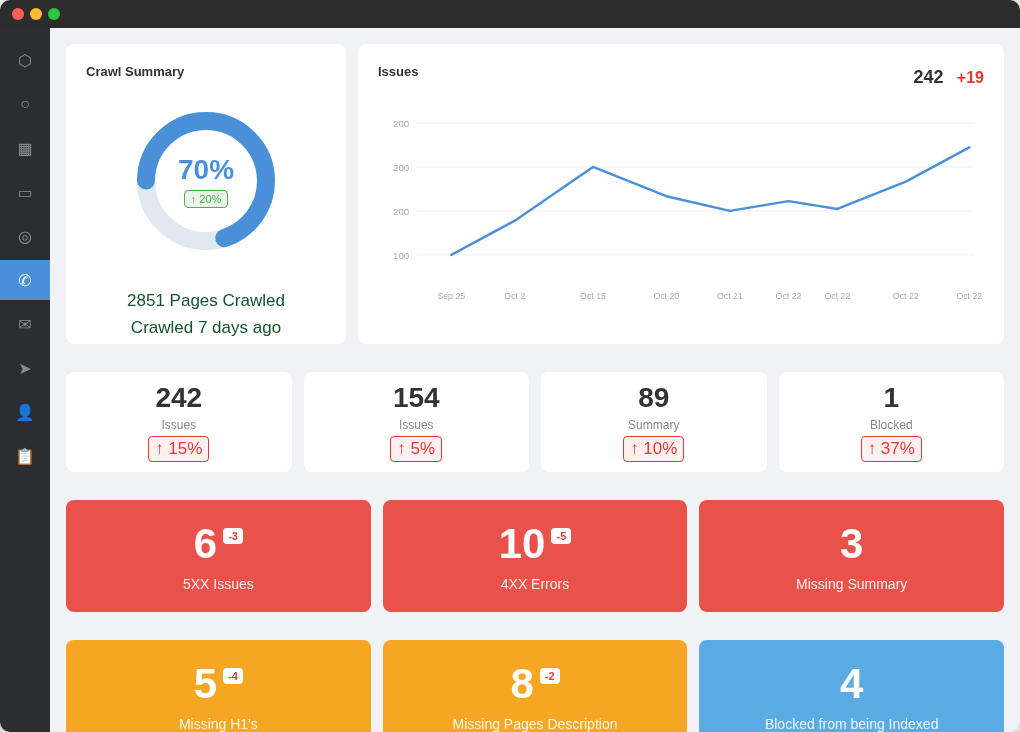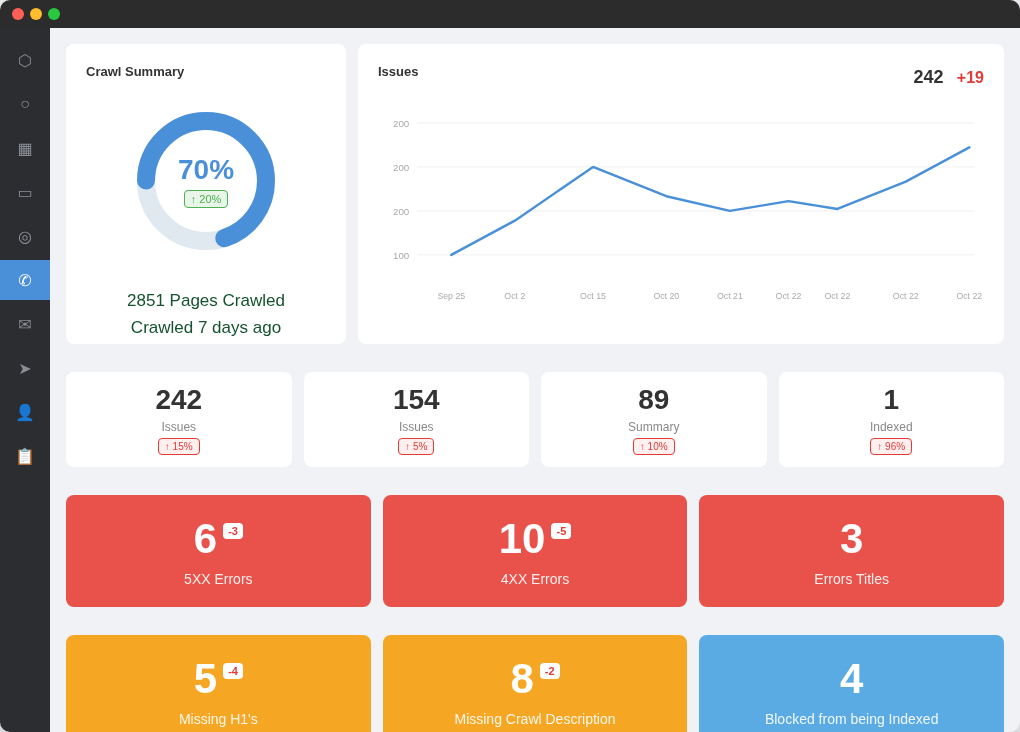--- a/index.html
+++ b/index.html
@@ -207,21 +207,21 @@
     .stat-label {
       font-size: 12px;
       color: #888;
       margin: 4px 0;
     }
     .stat-badge {
       background: #fff0f0;
       color: #e53935;
       border: 1px solid #e53935;
       border-radius: 4px;
-      font-size: 10px;
+      font-size: 17px;
       padding: 2px 6px;
     }
 
     
     .bottom-row {
       display: flex;
       gap: 12px;
     }
     .metric-card {
       flex: 1;
@@ -390,62 +390,62 @@
           <div class="stat-label">Issues</div>
           <div class="stat-badge">↑ 5%</div>
         </div>
         <div class="stat-card">
           <div class="stat-number">89</div>
           <div class="stat-label">Summary</div>
           <div class="stat-badge">↑ 10%</div>
         </div>
         <div class="stat-card">
           <div class="stat-number">1</div>
-          <div class="stat-label">Indexed</div>
-          <div class="stat-badge">↑ 96%</div>
+          <div class="stat-label">Blocked</div>
+          <div class="stat-badge">↑ 37%</div>
         </div>
       </div>
 
       <div class="bottom-row">
         <div class="metric-card red">
           <div class="metric-number-wrap">
             <span class="metric-number">6</span>
             <div class="metric-delta negative">-3</div>
           </div>
-          <div class="metric-label">5XX Errors</div>
+          <div class="metric-label">5XX Issues</div>
         </div>
         <div class="metric-card red">
           <div class="metric-number-wrap">
             <span class="metric-number">10</span>
             <div class="metric-delta negative">-5</div>
           </div>
           <div class="metric-label">4XX Errors</div>
         </div>
         <div class="metric-card red">
           <div class="metric-number-wrap">
             <span class="metric-number">3</span>
           </div>
-          <div class="metric-label">Errors Titles</div>
+          <div class="metric-label">Missing Summary</div>
         </div>
       </div>
 
       <div class="bottom-row">
         <div class="metric-card yellow">
           <div class="metric-number-wrap">
             <span class="metric-number">5</span>
             <div class="metric-delta negative">-4</div>
           </div>
           <div class="metric-label">Missing H1's</div>
         </div>
         <div class="metric-card yellow">
           <div class="metric-number-wrap">
             <span class="metric-number">8</span>
             <div class="metric-delta negative">-2</div>
           </div>
-          <div class="metric-label">Missing Crawl Description</div>
+          <div class="metric-label">Missing Pages Description</div>
         </div>
         <div class="metric-card blue">
           <div class="metric-number-wrap">
             <span class="metric-number">4</span>
           </div>
           <div class="metric-label">Blocked from being Indexed</div>
         </div>
       </div>
 
     </div>

